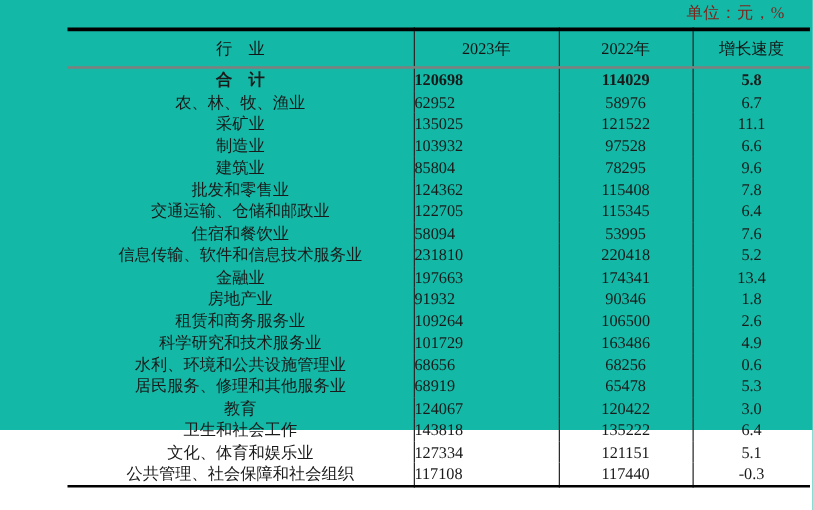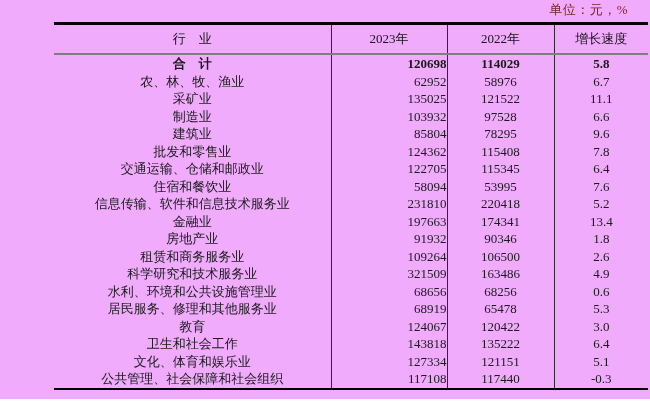--- a/index.html
+++ b/index.html
@@ -5,22 +5,22 @@
   html, body { margin: 0; padding: 0; }
   body {
     width: 650px; height: 408px;
     background: #ffffff;
     font-family: "Liberation Serif", "DejaVu Serif", serif;
     color: #1a1a1a;
     overflow: hidden;
   }
   .sheet {
     position: relative;
-    width: 650px; height: 399px;
-    background: #f0abfc;
+    width: 650px; height: 344px;
+    background: #14b8a6;
   }
   .unit-note {
     position: absolute;
     top: 2px;
     right: 22px;
     font-size: 13px;
     line-height: 16px;
     color: #7e241c;
     letter-spacing: 0.5px;
   }
@@ -56,21 +56,21 @@
   table.stats tbody td {
     height: 17px;
     line-height: 17.5px;
     vertical-align: middle;
   }
   
   table.stats th + th, table.stats td + td {
     border-left: 1px solid #2b2b2b;
   }
   td.c-industry { text-align: center; padding-left: 4px; }
-  td.c-2023     { text-align: right; padding-right: 14px; }
+  td.c-2023     { text-align: left; padding-right: 14px; }
   td.c-2022     { text-align: center; padding-right: 14px; }
   td.c-growth   { text-align: center; padding-right: 9px; }
   tr.total-row td { font-weight: bold; }
 </style>
 </head>
 <body>
 
 <div class="sheet">
 
   <div class="unit-note">单位：元，%</div>
@@ -159,21 +159,21 @@
             <td class="c-growth">1.8</td>
           </tr>
           <tr>
             <td class="c-industry">租赁和商务服务业</td>
             <td class="c-2023">109264</td>
             <td class="c-2022">106500</td>
             <td class="c-growth">2.6</td>
           </tr>
           <tr>
             <td class="c-industry">科学研究和技术服务业</td>
-            <td class="c-2023">321509</td>
+            <td class="c-2023">101729</td>
             <td class="c-2022">163486</td>
             <td class="c-growth">4.9</td>
           </tr>
           <tr>
             <td class="c-industry">水利、环境和公共设施管理业</td>
             <td class="c-2023">68656</td>
             <td class="c-2022">68256</td>
             <td class="c-growth">0.6</td>
           </tr>
           <tr>

